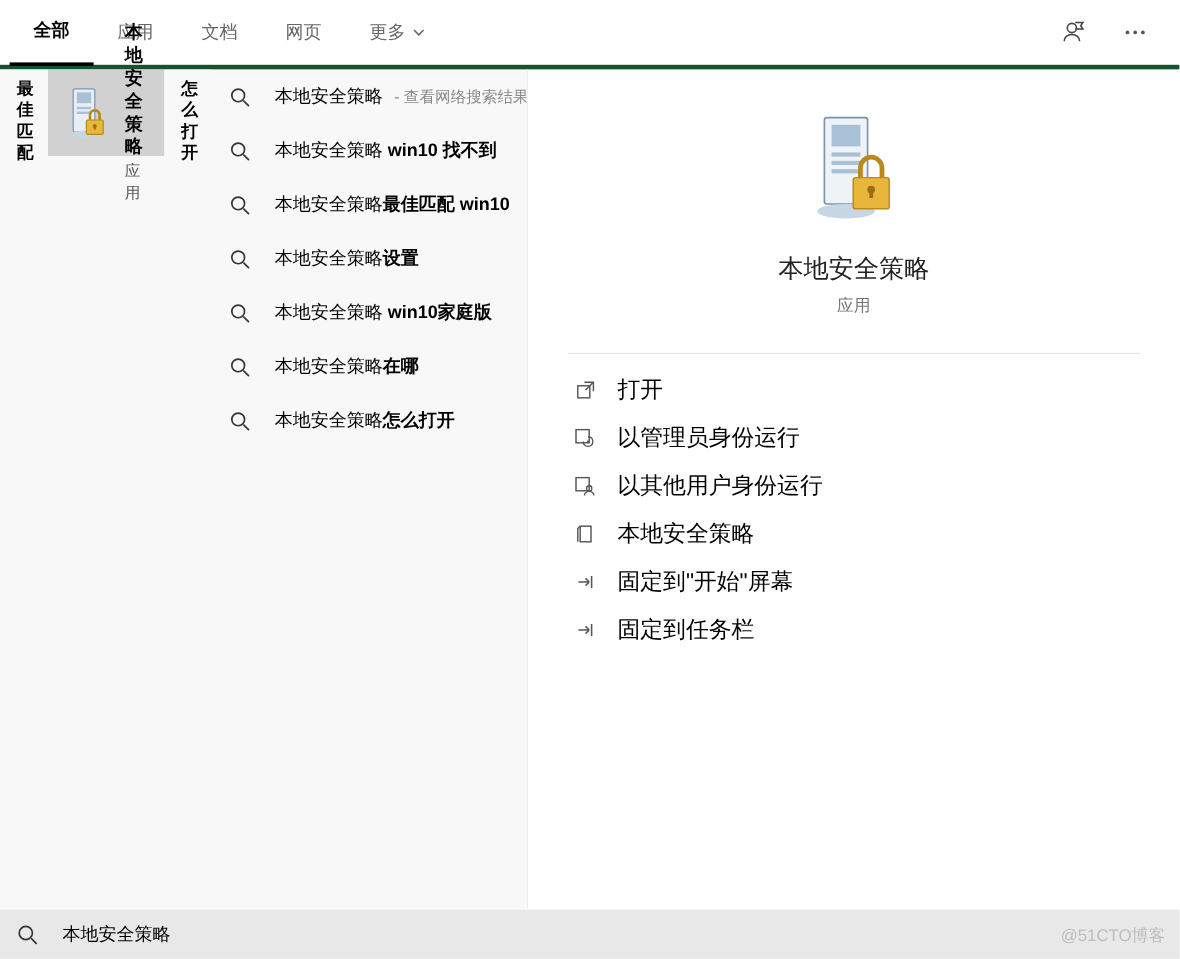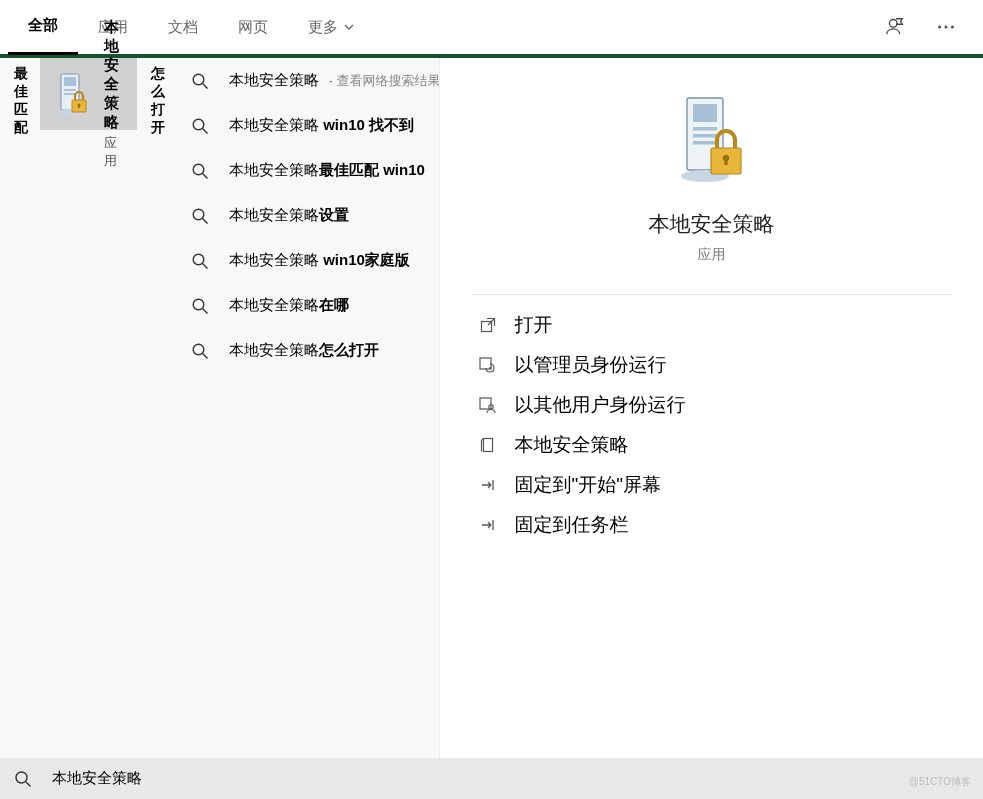--- a/index.html
+++ b/index.html
@@ -30,21 +30,21 @@
   .preview-icon { margin-top:0; margin-bottom:20px; }
   .preview-title { font-size:21px; color:#222; margin-top:4px; }
   .preview-sub { font-size:14px; color:#777; margin-top:8px; }
   .sep { width:88%; height:1px; background:#e5e5e5; margin-top:30px; margin-bottom:10px; }
   .actions { width:88%; display:flex; flex-direction:column; padding-left:6px; }
   .action { display:flex; align-items:center; height:40px; gap:18px; cursor:pointer; font-size:19px; }
   .action .aicon { width:18px; height:18px; display:flex; align-items:center; justify-content:center; color:#555; }
   .searchbar { position:absolute; left:0; bottom:0; width:983px; height:41px;
     background:#e8e8e8; display:flex; align-items:center; padding:0 14px; gap:18px; }
   .searchbar input { border:none; background:transparent; outline:none; font-size:15px; flex:1; font-family:inherit; }
-  .watermark { position:absolute; right:12px; bottom:10px; color:#bdbdbd; font-size:10px; pointer-events:none; }
+  .watermark { position:absolute; right:12px; bottom:10px; color:#bdbdbd; font-size:14px; pointer-events:none; }
   svg { display:block; }
 </style>
 </head>
 <body>
 
 <div class="tabs">
   <div class="tab active">全部</div>
   <div class="tab">应用</div>
   <div class="tab">文档</div>
   <div class="tab">网页</div>

